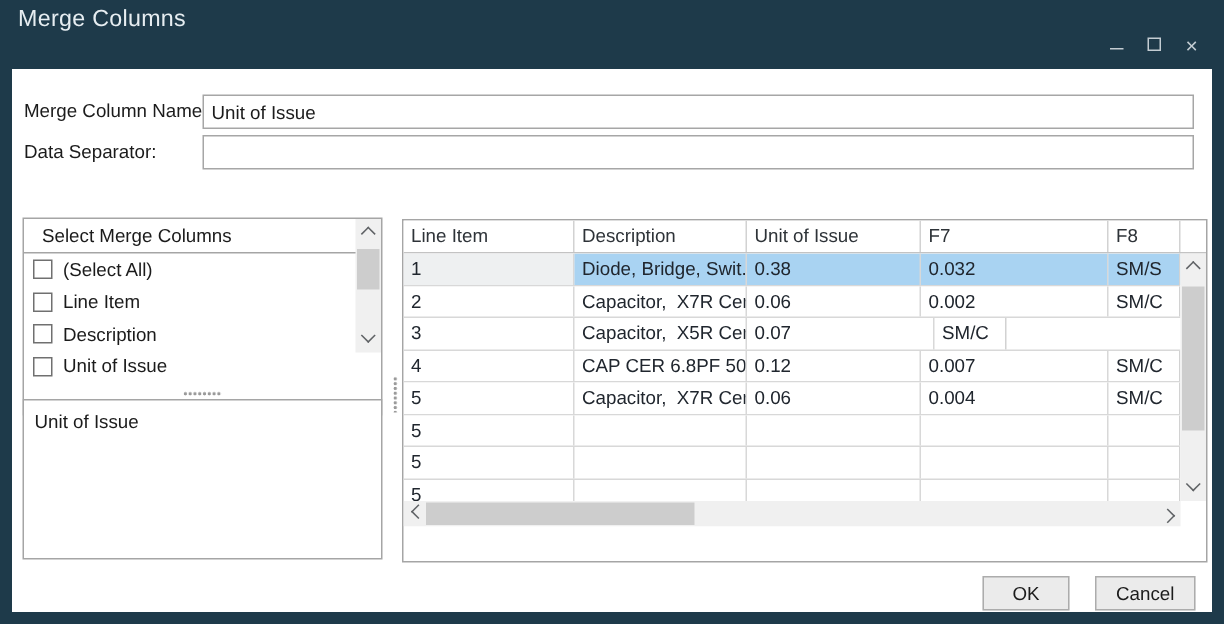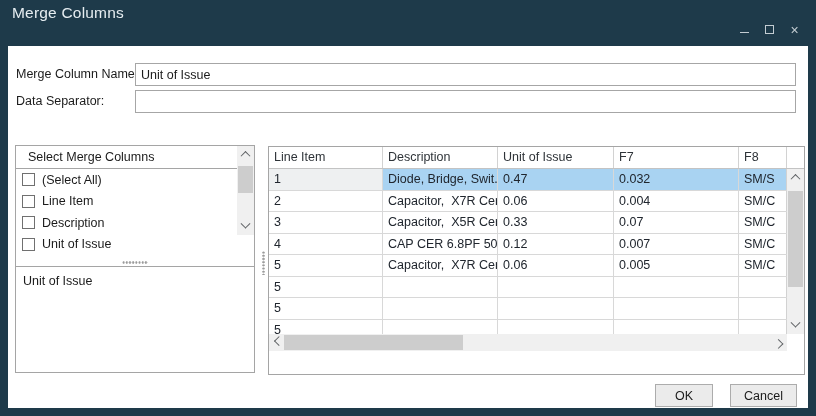--- a/index.html
+++ b/index.html
@@ -160,50 +160,49 @@
             <div class="gh-cell c1">Description</div>
             <div class="gh-cell c2">Unit of Issue</div>
             <div class="gh-cell c3">F7</div>
             <div class="gh-cell c4">F8</div>
             <div class="gh-cell ghfill"></div>
           </div>
         <div class="grid-body" id="grid-body">
             <div class="grid-row selected">
               <div class="gcell c0 current">1</div>
               <div class="gcell c1">Diode, Bridge, Swit...</div>
-              <div class="gcell c2">0.47</div>
+              <div class="gcell c2">0.38</div>
               <div class="gcell c3">0.032</div>
               <div class="gcell c4">SM/S</div>
             </div>
             <div class="grid-row">
               <div class="gcell c0">2</div>
               <div class="gcell c1">Capacitor,  X7R Cer...</div>
               <div class="gcell c2">0.06</div>
-              <div class="gcell c3">0.004</div>
+              <div class="gcell c3">0.002</div>
               <div class="gcell c4">SM/C</div>
             </div>
             <div class="grid-row">
               <div class="gcell c0">3</div>
               <div class="gcell c1">Capacitor,  X5R Cer...</div>
-              <div class="gcell c2">0.33</div>
               <div class="gcell c3">0.07</div>
               <div class="gcell c4">SM/C</div>
             </div>
             <div class="grid-row">
               <div class="gcell c0">4</div>
               <div class="gcell c1">CAP CER 6.8PF 50V...</div>
               <div class="gcell c2">0.12</div>
               <div class="gcell c3">0.007</div>
               <div class="gcell c4">SM/C</div>
             </div>
             <div class="grid-row">
               <div class="gcell c0">5</div>
               <div class="gcell c1">Capacitor,  X7R Cer...</div>
               <div class="gcell c2">0.06</div>
-              <div class="gcell c3">0.005</div>
+              <div class="gcell c3">0.004</div>
               <div class="gcell c4">SM/C</div>
             </div>
             <div class="grid-row">
               <div class="gcell c0">5</div>
               <div class="gcell c1"></div>
               <div class="gcell c2"></div>
               <div class="gcell c3"></div>
               <div class="gcell c4"></div>
             </div>
             <div class="grid-row">

